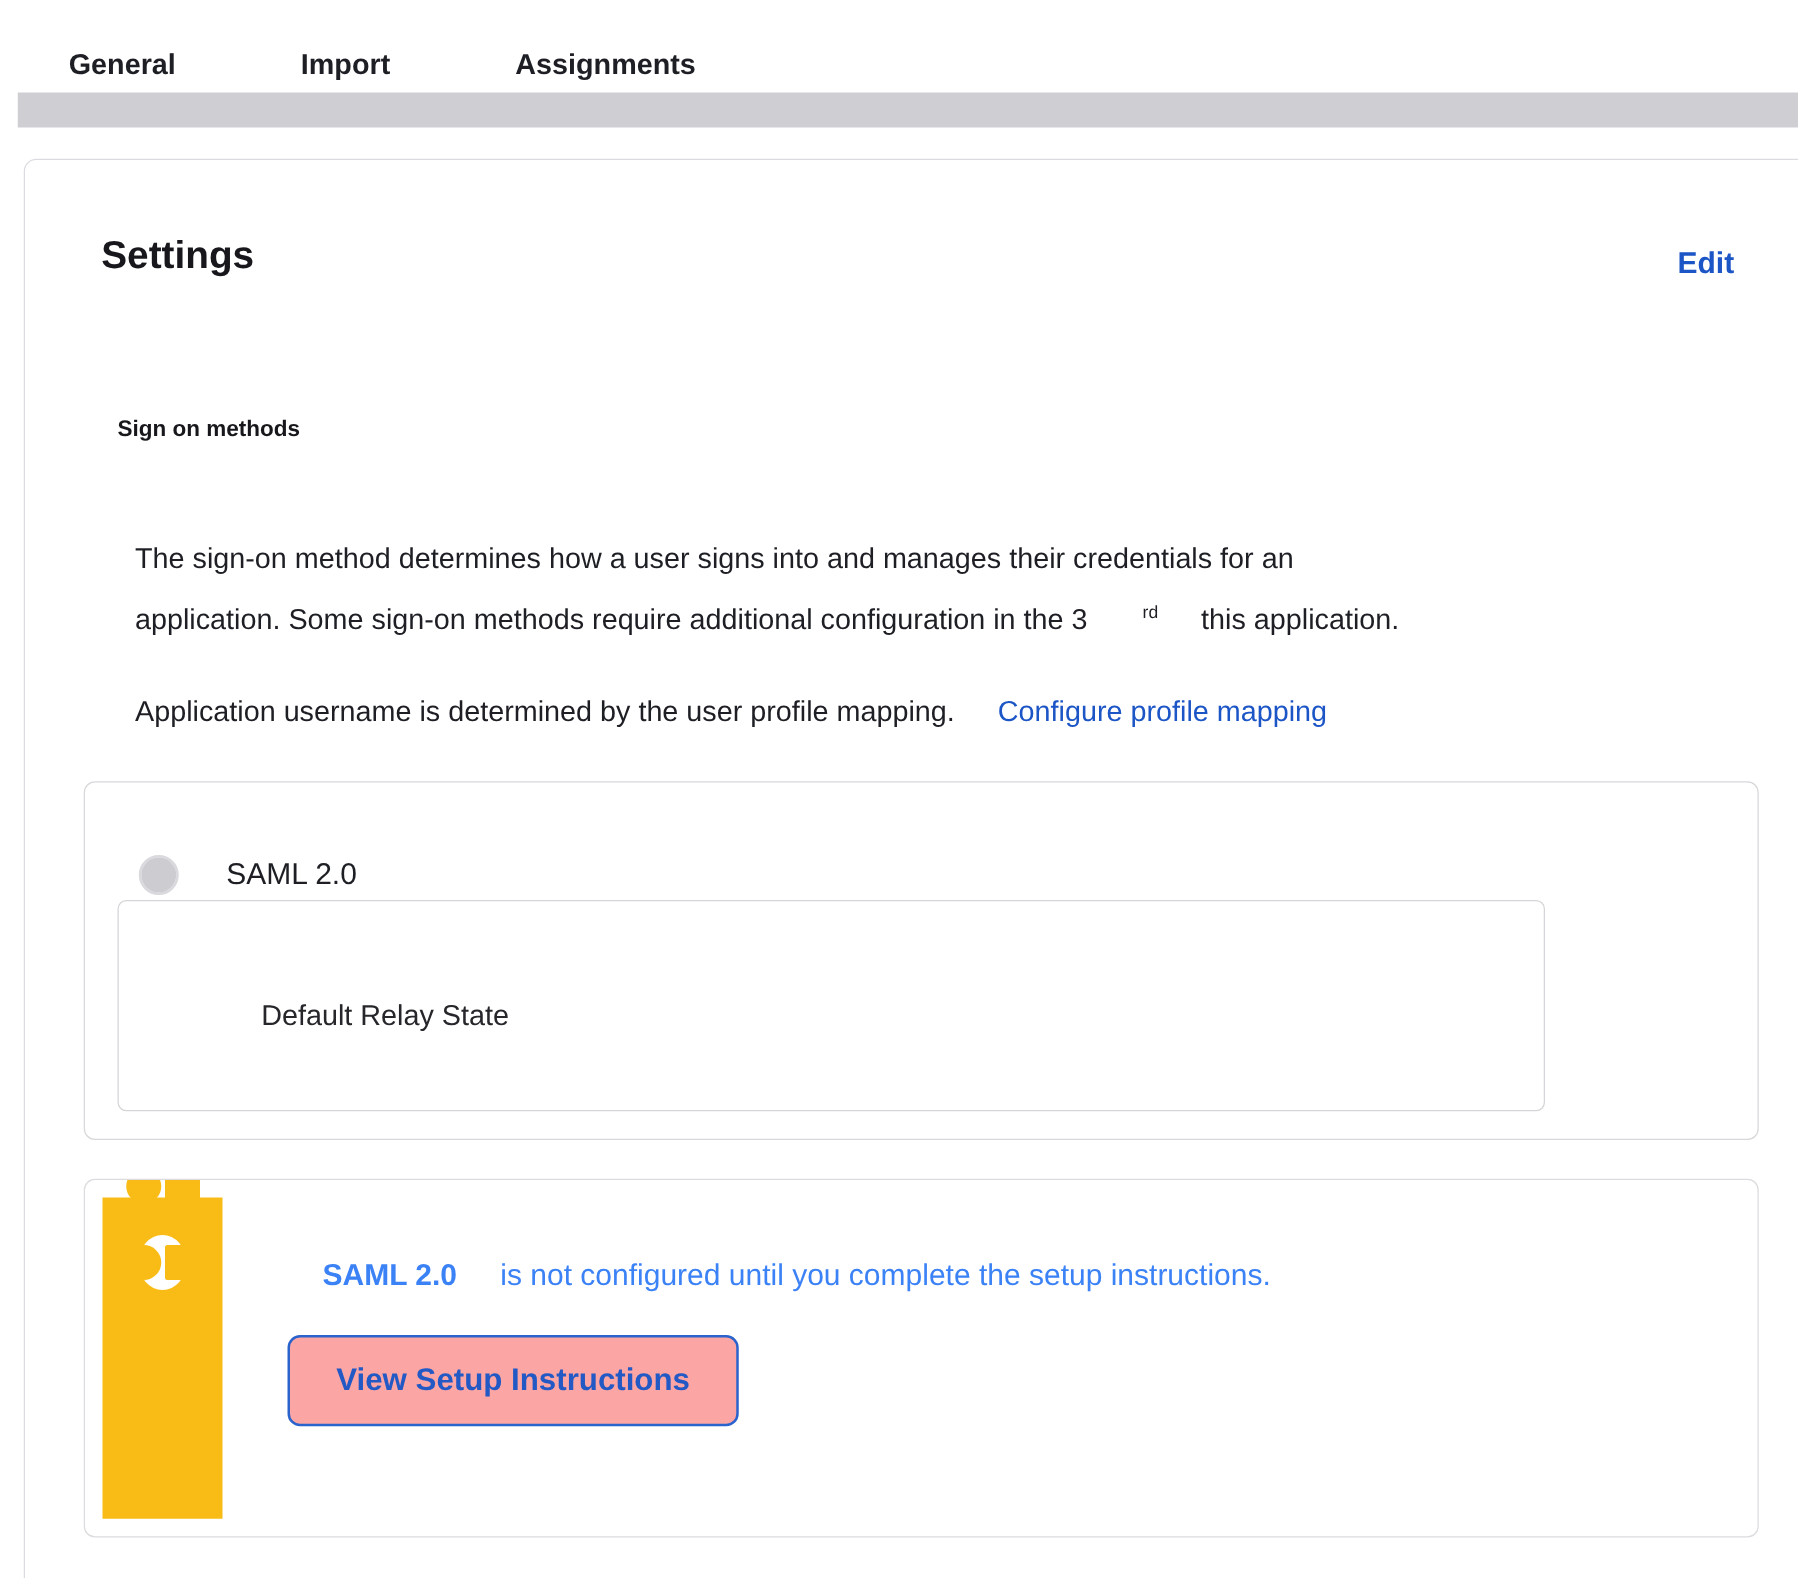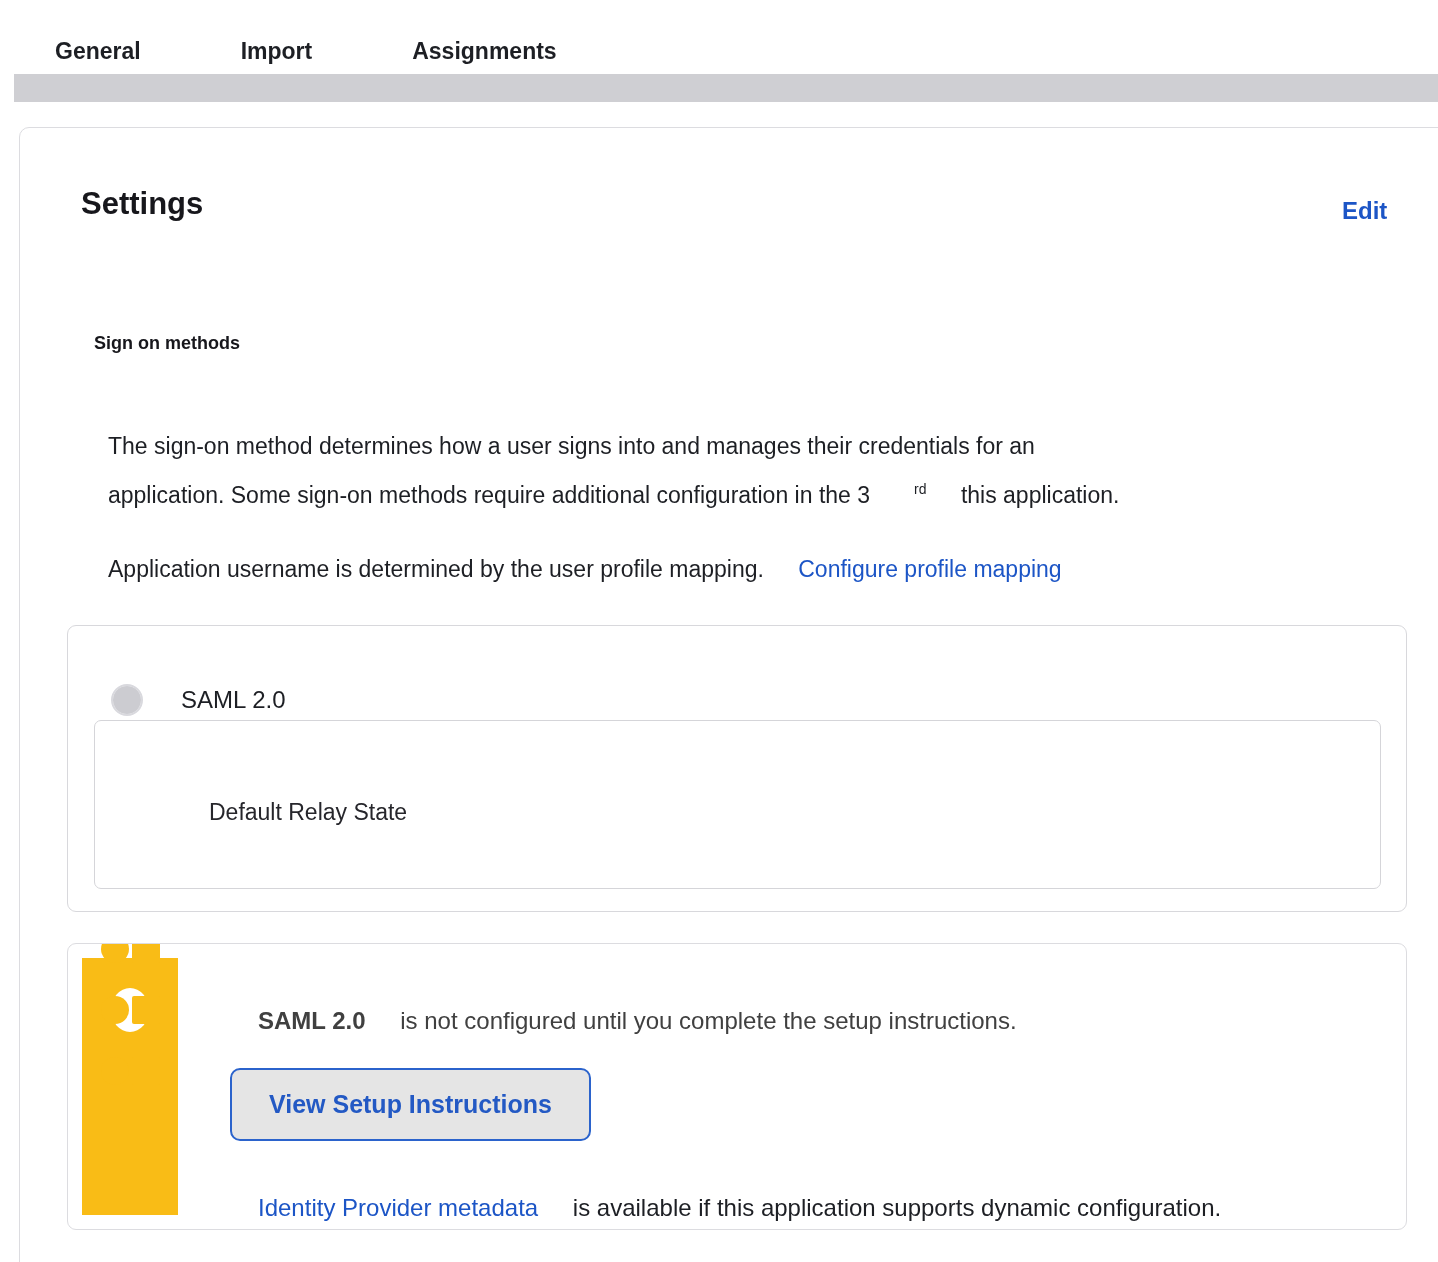--- a/index.html
+++ b/index.html
@@ -96,21 +96,21 @@
   .radio-dot {
     width: 12px; height: 12px; border-radius: 50%;
     background: #ccccd1;
   }
   .radio-label {
     margin-left: 24px;
     font-size: 24px; color: #1d1f24;
   }
   .relay-box {
     position: absolute; top: 94px; left: 26px;
-    width: 1287px; height: 169px;
+    width: 1142px; height: 169px;
     border: 1px solid #d5d5d9;
     border-radius: 7px;
     background: #ffffff;
   }
   .relay-label {
     position: absolute; top: 64px; left: 100px;
     font-size: 23px; color: #26262b;
   }
 
   
@@ -146,27 +146,27 @@
   }
   .list-icon .bar {
     width: 15px; height: 4px; border-radius: 2px;
     background: #f9bc16;
   }
   .banner-content {
     flex: 1;
     position: relative;
     padding: 35px 40px 0 52px;
   }
-  .banner-text { font-size: 24px; color: #404040; }
+  .banner-text { font-size: 24px; color: #3b82f6; }
   .banner-text b { font-weight: 700; }
   .setup-button {
     position: absolute; top: 110px; left: 52px;
     height: 73px;
     padding: 0 37px;
-    background: #e5e5e5;
+    background: #fca5a5;
     border: 2px solid #2b63cc;
     border-radius: 10px;
     font-family: "Liberation Sans", sans-serif;
     font-size: 25px; font-weight: 700;
     color: #2359c4;
     cursor: pointer;
     display: inline-flex; align-items: center;
   }
   .metadata-line {
     position: absolute; top: 222px; left: 52px;
@@ -233,19 +233,16 @@
             <span class="dot"></span>
             <span class="bar"></span>
           </div>
       </div>
     </div>
     <div class="banner-content">
       <div class="banner-text">
         <b>SAML 2.0</b><span> is not configured until you complete the setup instructions.</span>
       </div>
       <button class="setup-button">View Setup Instructions</button>
-      <div class="metadata-line">
-        <a class="text-link">Identity Provider metadata</a><span> is available if this application supports dynamic configuration.</span>
-      </div>
     </div>
   </div>
 
 </div>
 
 </body></html>

